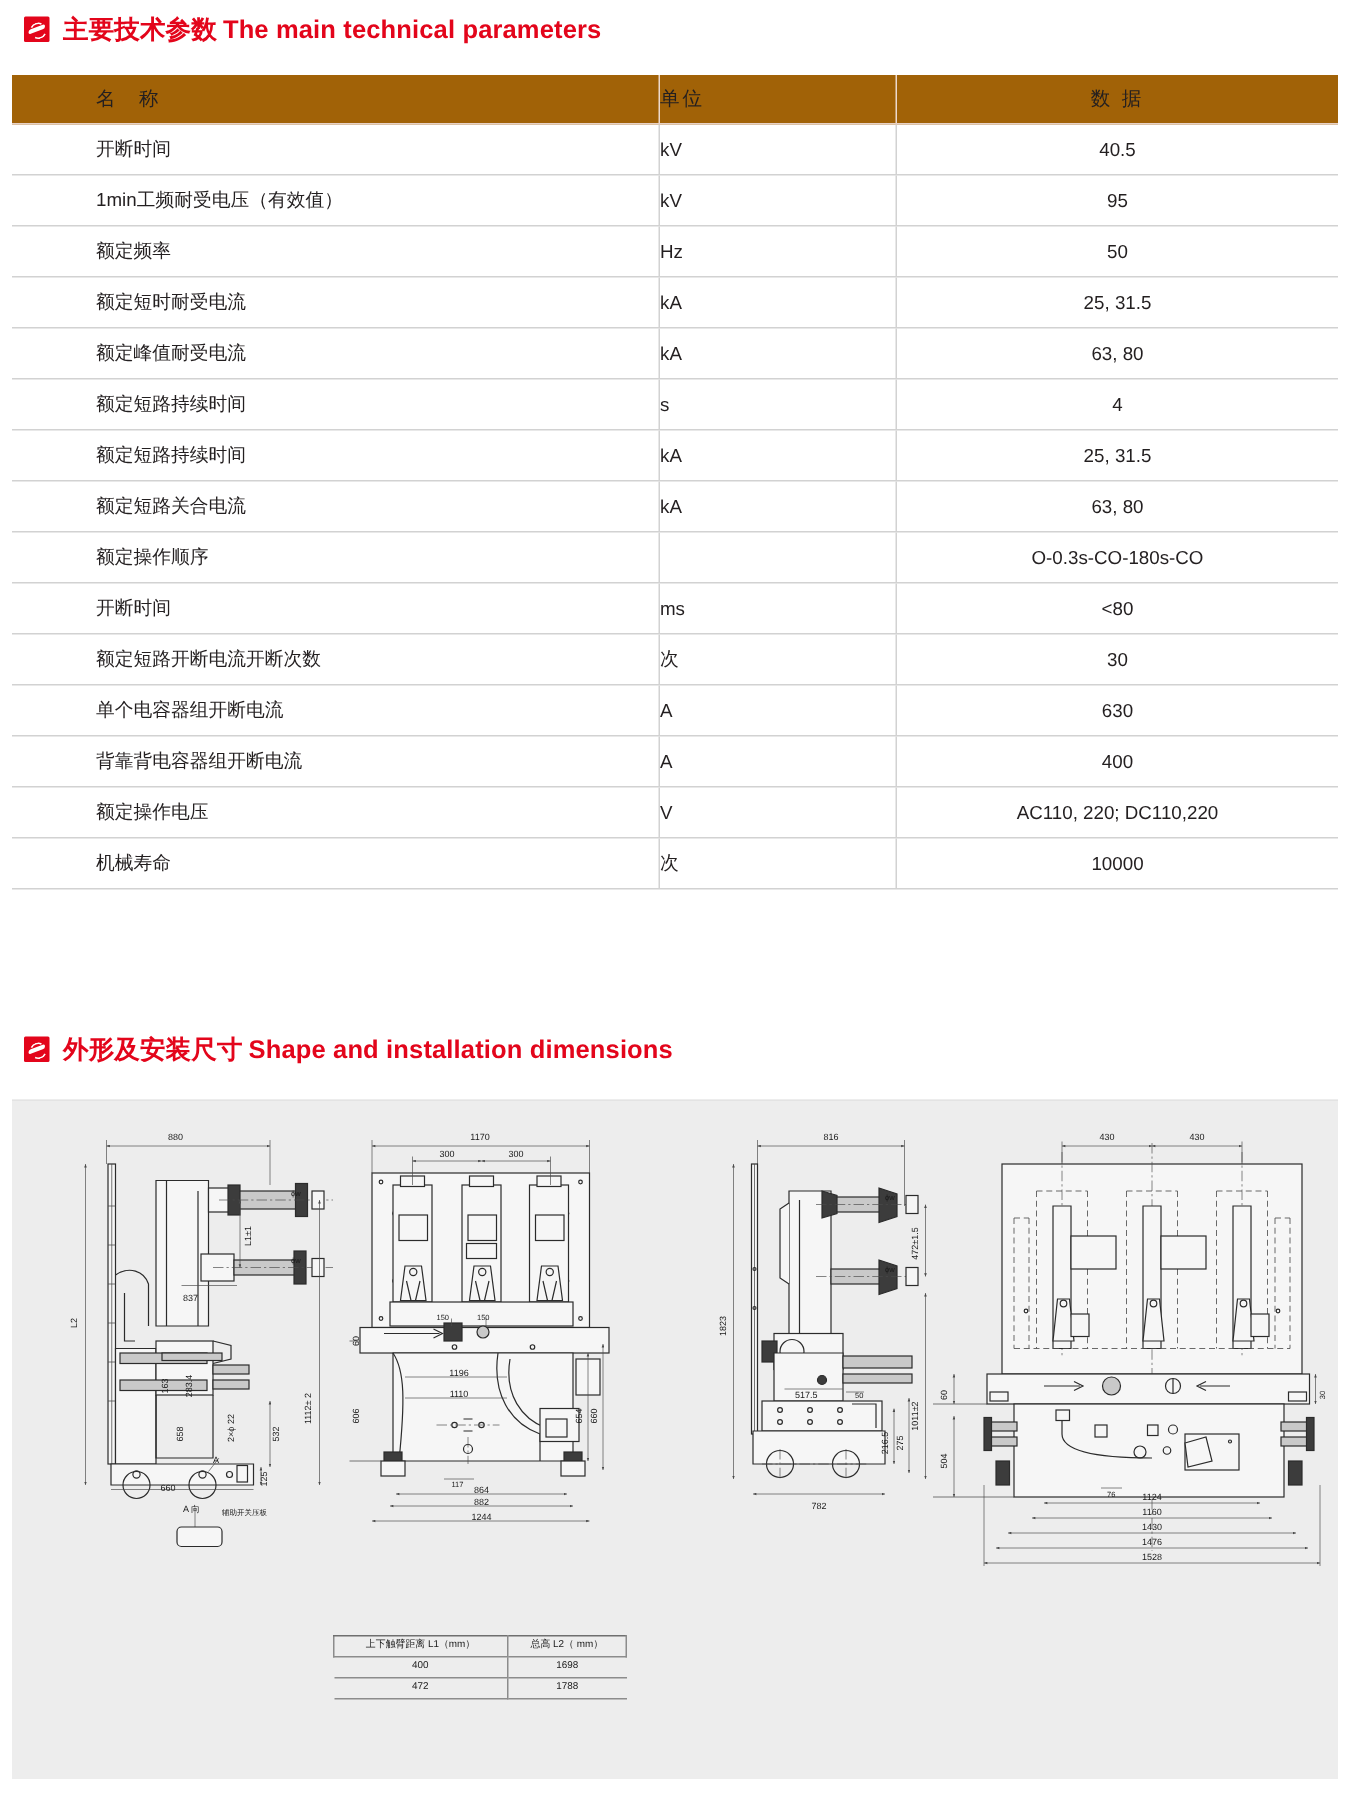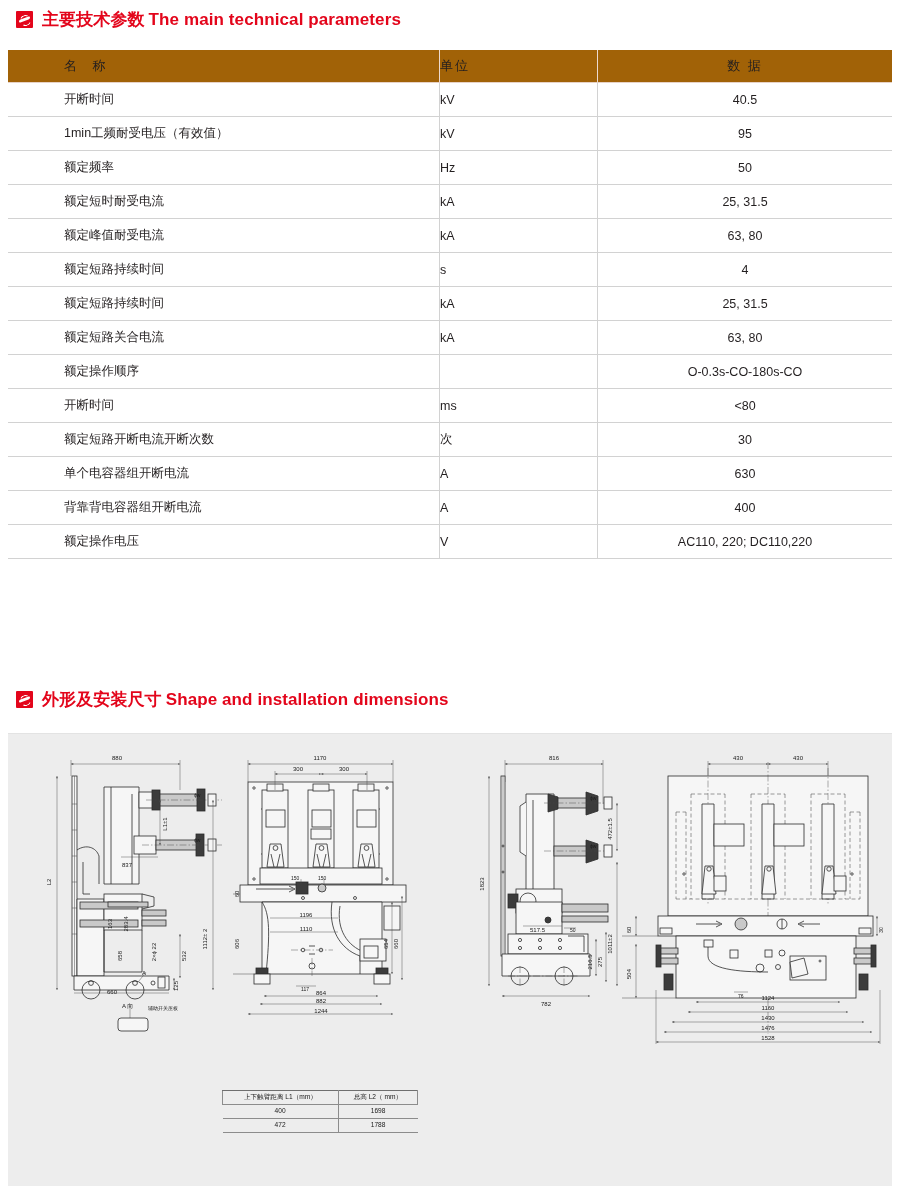--- a/index.html
+++ b/index.html
@@ -214,20 +214,25 @@
         </tr>
       <tr>
           <td class="c-name">背靠背电容器组开断电流</td>
           <td class="c-unit">A</td>
           <td class="c-value">400</td>
         </tr>
       <tr>
           <td class="c-name">额定操作电压</td>
           <td class="c-unit">V</td>
           <td class="c-value">AC110, 220; DC110,220</td>
+        </tr>
+      <tr>
+          <td class="c-name">机械寿命</td>
+          <td class="c-unit">次</td>
+          <td class="c-value">10000</td>
         </tr>
     </tbody>
   </table>
 </div>
 
 <div class="section-head" id="heading-dims">
   <span class="section-mark"></span>
   <span class="section-title"><span>外形及安装尺寸</span><span class="en">Shape and installation dimensions</span></span>
 </div>
 

